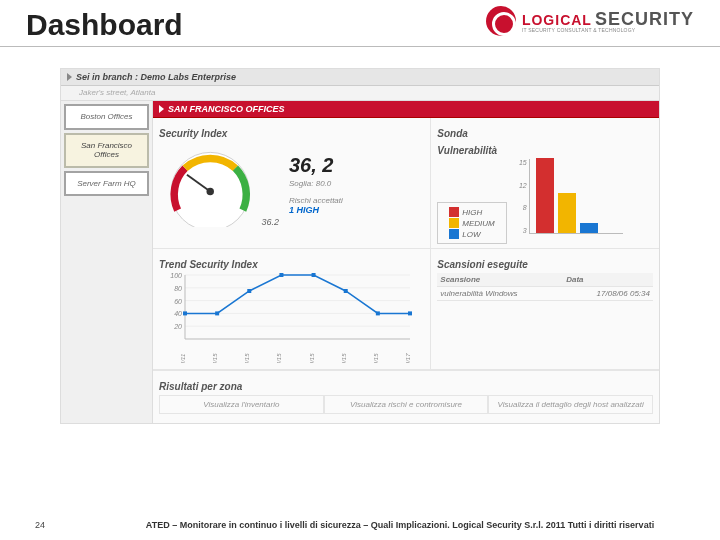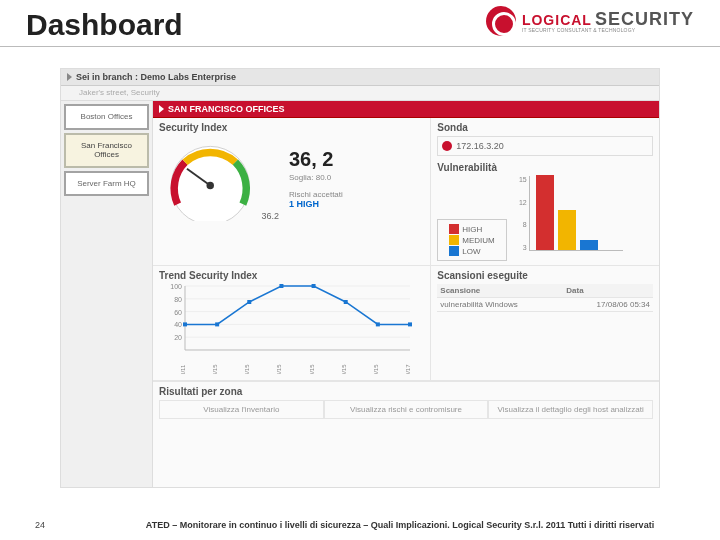--- a/index.html
+++ b/index.html
@@ -8,38 +8,38 @@
   .title { position: absolute; top: 8px; left: 26px; font-size: 30px; font-weight: bold; color: #222; }
   .logo { position: absolute; top: 6px; right: 26px; display: flex; align-items: center; gap: 6px; }
   .logo-circ { width: 30px; height: 30px; border-radius: 50%; background: #c8102e; position: relative; }
   .logo-circ::after { content: ""; position: absolute; top: 6px; left: 6px; width: 18px; height: 18px; border: 3px solid #fff; border-radius: 50%; }
   .logo-text { line-height: 1; }
   .logo-text .l1 { font-size: 14px; font-weight: bold; color: #c8102e; letter-spacing: 1px; }
   .logo-text .l2 { font-size: 18px; font-weight: bold; color: #555; letter-spacing: 1px; }
   .logo-text .tag { font-size: 5px; color: #888; letter-spacing: 0.2px; }
   .title-rule { position: absolute; top: 46px; left: 0; width: 720px; height: 1px; background: #bbb; }
 
-  .app { position: absolute; top: 68px; left: 60px; width: 600px; height: 420px; border: 1px solid #ddd; background: #fafafa; display: flex; flex-direction: column; font-size: 9px; color: #666; }
+  .app { position: absolute; top: 68px; left: 60px; width: 600px; height: 356px; border: 1px solid #ddd; background: #fafafa; display: flex; flex-direction: column; font-size: 9px; color: #666; font-style: italic; }
   .branch-bar { background: #e6e6e6; padding: 3px 6px; border-bottom: 1px solid #ccc; display: flex; align-items: center; gap: 4px; }
   .branch-bar .arrow { width: 0; height: 0; border-top: 4px solid transparent; border-bottom: 4px solid transparent; border-left: 5px solid #888; }
   .branch-bar .lbl { font-weight: bold; color: #444; }
   .branch-sub { background: #f3f3f3; padding: 2px 6px 3px 18px; color: #aaa; border-bottom: 1px solid #ddd; font-size: 8px; }
 
   .main { flex: 1; display: flex; min-height: 0; }
   .sidebar { width: 92px; background: #f0f0f0; border-right: 1px solid #ddd; }
   .side-item { padding: 6px 4px; text-align: center; border: 2px solid #a3a3a3; margin: 3px; background: #fff; font-size: 8px; color: #666; cursor: pointer; line-height: 1.2; }
   .side-item.active { background: #f7f3e0; border-color: #bba; color: #444; }
 
   .content { flex: 1; display: flex; flex-direction: column; min-width: 0; }
   .office-bar { background: #c8102e; color: #fff; padding: 3px 6px; font-weight: bold; font-size: 9px; border-bottom: 1px solid #a00; display: flex; align-items: center; gap: 4px; }
   .office-bar .arrow { width: 0; height: 0; border-top: 4px solid transparent; border-bottom: 4px solid transparent; border-left: 5px solid #fff; }
 
   .row { display: flex; border-bottom: 1px solid #e5e5e5; }
   .panel { padding: 4px 6px; }
-  .panel-title { font-weight: bold; color: #555; font-size: 10px; margin-bottom: 3px; }
+  .panel-title { font-weight: bold; color: #555; font-size: 10px; margin-bottom: 3px; margin-top: 6px; }
 
   
   .sec-panel { width: 55%; display: flex; gap: 6px; border-right: 1px solid #e5e5e5; }
   .gauge-wrap { width: 120px; display: flex; flex-direction: row; align-items: flex-end; }
   .gauge-val { font-size: 9px; color: #666; margin-top: 2px; }
   .sec-info .big { font-size: 20px; font-weight: bold; color: #222; }
   .sec-info .thresh { font-size: 8px; color: #888; margin-top: 2px; }
   .sec-info .risk-lbl { font-size: 8px; color: #888; margin-top: 8px; }
   .sec-info .risk-val { font-size: 9px; color: #0066cc; font-weight: bold; }
 
@@ -86,21 +86,21 @@
       <div class="tag">IT SECURITY CONSULTANT &amp; TECHNOLOGY</div>
     </div>
   </div>
   <div class="title-rule"></div>
 
   <div class="app">
     <div class="branch-bar">
       <span class="arrow"></span>
       <span class="lbl">Sei in branch : Demo Labs Enterprise</span>
     </div>
-    <div class="branch-sub">Jaker's street, Security</div>
+    <div class="branch-sub">Jaker's street, Atlanta</div>
 
     <div class="main">
       <div class="sidebar">
         <div class="side-item">Boston Offices</div>
         <div class="side-item active">San Francisco Offices</div>
         <div class="side-item">Server Farm HQ</div>
       </div>
 
       <div class="content">
         <div class="office-bar">
@@ -129,24 +129,20 @@
                   <div class="thresh">Soglia: 80.0</div>
                   <div class="risk-lbl">Rischi accettati</div>
                   <div class="risk-val">1 HIGH</div>
                 </div>
               </div>
             </div>
           </div>
 
           <div class="panel sonda-panel">
             <div class="panel-title">Sonda</div>
-            <div class="sonda-box">
-              <span class="sonda-dot"></span>
-              <span>172.16.3.20</span>
-            </div>
             <div class="vuln-title">Vulnerabilità</div>
             <div class="vuln-body">
               <div class="legend">
                 <div class="legend-row">
                     <span class="legend-sw" style="background:#d32f2f"></span>
                     <span>HIGH</span>
                   </div>
                 <div class="legend-row">
                     <span class="legend-sw" style="background:#f2b500"></span>
                     <span>MEDIUM</span>

